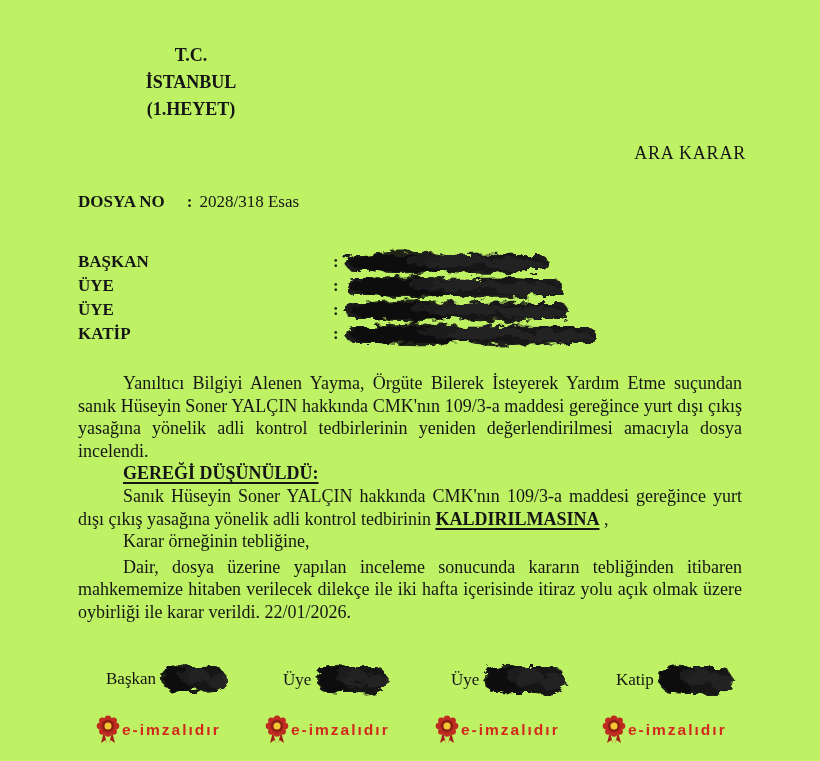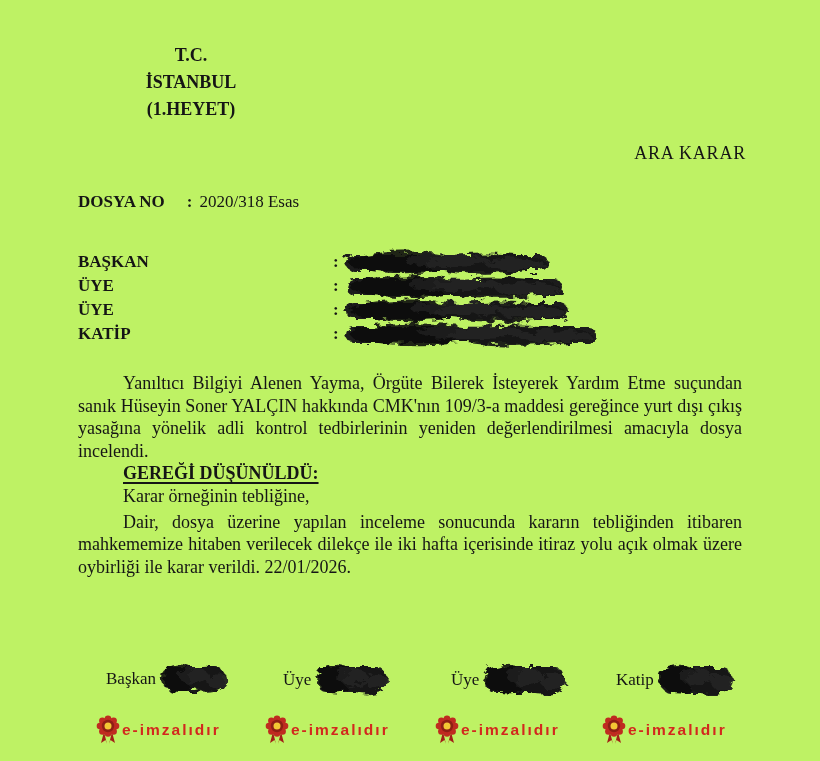--- a/index.html
+++ b/index.html
@@ -69,21 +69,21 @@
 
   <div class="court-header">
     <div>T.C.</div>
     <div>İSTANBUL</div>
     <div>(1.HEYET)</div>
   </div>
 
   <div class="doc-title">ARA KARAR</div>
 
   <div class="case-no">
-    <span class="lbl">DOSYA NO</span><span class="sep">:</span><span>2020/318 Esas</span>
+    <span class="lbl">DOSYA NO</span><span class="sep">:</span><span>2028/318 Esas</span>
   </div>
 
   <div class="panel">
     <div class="panel-row">
       <span class="lbl">BAŞKAN</span><span class="sep">:</span><span class="redact scribble-holder"><svg width="214" height="30" viewBox="0 0 214 30">
             <defs>
               <filter id="scrb0" x="-25%" y="-25%" width="150%" height="150%">
                 <feTurbulence type="fractalNoise" baseFrequency="0.085 0.16" numOctaves="3" seed="3" result="n"></feTurbulence>
                 <feDisplacementMap in="SourceGraphic" in2="n" scale="11"></feDisplacementMap>
               </filter>
@@ -146,20 +146,21 @@
               <ellipse cx="131" cy="12.6" rx="52.400000000000006" ry="6.6" fill="#3a3a3a" opacity="0.35"></ellipse>
               <ellipse cx="214.83999999999997" cy="16.5" rx="36.68000000000001" ry="6" fill="#444" opacity="0.3"></ellipse>
             </g>
           </svg></span>
     </div>
   </div>
 
   <div class="body-text">
     <p>Yanıltıcı Bilgiyi Alenen Yayma, Örgüte Bilerek İsteyerek Yardım Etme suçundan sanık Hüseyin Soner YALÇIN hakkında CMK'nın 109/3-a maddesi gereğince yurt dışı çıkış yasağına yönelik adli kontrol tedbirlerinin yeniden değerlendirilmesi amacıyla dosya incelendi.</p>
     <p><span class="section-heading">GEREĞİ DÜŞÜNÜLDÜ:</span></p>
+    <p><span>Sanık Hüseyin Soner YALÇIN hakkında CMK'nın 109/3-a maddesi gereğince yurt dışı çıkış yasağına yönelik adli kontrol tedbirinin </span><span class="emph">KALDIRILMASINA</span><span> ,</span></p>
     <p>Karar örneğinin tebliğine,</p>
     <p class="gap-top">Dair, dosya üzerine yapılan inceleme sonucunda kararın tebliğinden itibaren mahkememize hitaben verilecek dilekçe ile iki hafta içerisinde itiraz yolu açık olmak üzere oybirliği ile karar verildi. 22/01/2026.</p>
   </div>
 
   <div class="sig-col" style="left:96px;">
     <div class="sig-line">
       <span class="lbl" style="margin-left:10px;">Başkan</span><span class="redact scribble-holder"><svg width="72" height="38" viewBox="0 0 72 38">
             <defs>
               <filter id="scrb4" x="-25%" y="-25%" width="150%" height="150%">
                 <feTurbulence type="fractalNoise" baseFrequency="0.085 0.16" numOctaves="3" seed="55" result="n"></feTurbulence>

